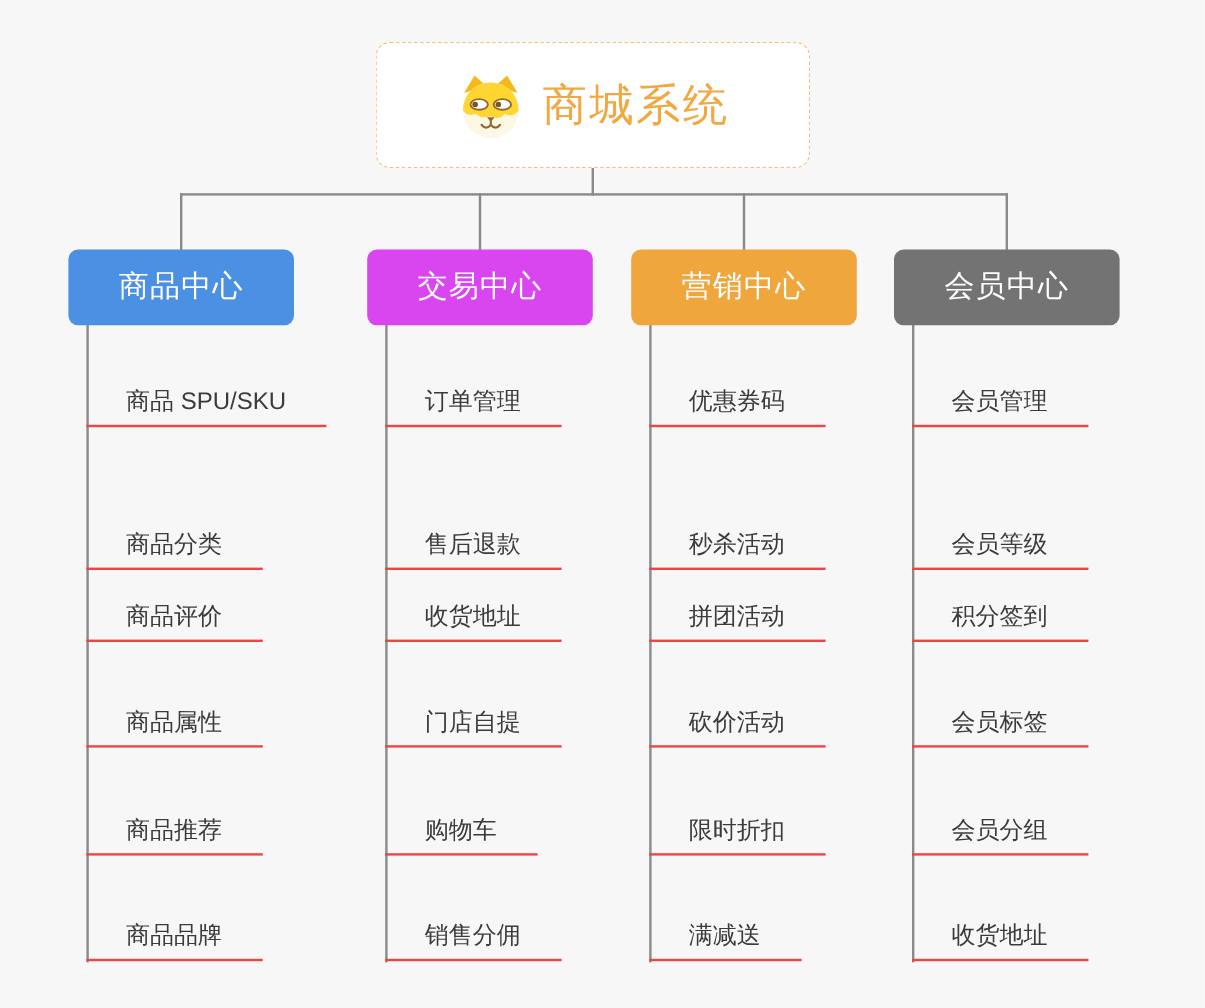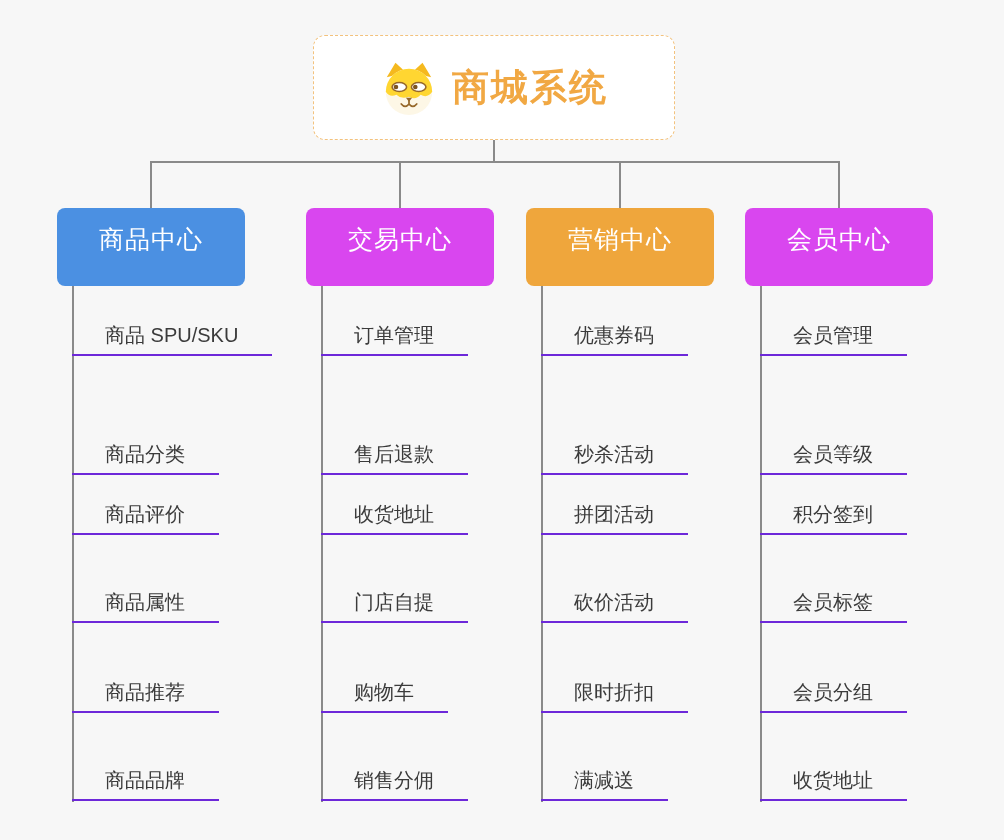--- a/index.html
+++ b/index.html
@@ -25,41 +25,41 @@
   
   .root-node {
     position: absolute; left: 313px; top: 35px; width: 362px; height: 105px;
     box-sizing: border-box;
     background: #ffffff;
     border: 1px dashed #f3c27d;
     border-radius: 12px;
     display: flex; align-items: center; justify-content: center; gap: 14px;
   }
   .root-title {
-    font-size: 37px; font-weight: 700; letter-spacing: 2px; color: #f1a843;
+    font-size: 37px; font-weight: 400; letter-spacing: 2px; color: #f1a843;
     line-height: 1;
   }
   .dog-icon { width: 58px; height: 56px; display: block; }
 
   
   .branch-node {
-    position: absolute; top: 208px; width: 188px; height: 78px;
+    position: absolute; top: 208px; width: 188px; height: 63px;
     border-radius: 8px;
     color: #ffffff; font-size: 25px; letter-spacing: 1px;
     text-align: center; line-height: 62px;
     cursor: default;
   }
   .n1 { left: 57px; } .n2 { left: 306px; } .n3 { left: 526px; } .n4 { left: 745px; }
 
   
   .child {
     position: absolute;
     width: max-content; white-space: nowrap;
     padding: 0 34px 6px 33px;
-    border-bottom: 2px solid #6d28d9;
+    border-bottom: 2px solid #ef4444;
     font-size: 20px; line-height: 26px; color: #3b3b3b;
     cursor: default;
   }
   .c1 { left: 72px; } .c2 { left: 321px; } .c3 { left: 541px; } .c4 { left: 760px; }
   .r1 { top: 322px; } .r2 { top: 412px; margin-top: 29px; } .r3 { top: 501px; }
   .r4 { top: 589px; } .r5 { top: 679px; } .r6 { top: 767px; }
 </style>
 </head>
 <body>
 
@@ -88,21 +88,21 @@
       <circle cx="36.5" cy="27" r="2.4" fill="#7d5420"></circle>
       <path d="M26.8,38 h6.4 l-3.2,4.2 z" fill="#96682a"></path>
       <path d="M30,41 v3.4 M22,44.5 q4,5 8,0 q4,5 8,0" fill="none" stroke="#96682a" stroke-width="1.8" stroke-linecap="round"></path>
     </svg>
     <span class="root-title" style="color: rgb(241, 168, 67);">商城系统</span>
   </div>
 
   <div class="branch-node n1" style="background: rgb(75, 144, 226);">商品中心</div>
   <div class="branch-node n2" style="background: #d946ef;">交易中心</div>
   <div class="branch-node n3" style="background: rgb(239, 166, 60);">营销中心</div>
-  <div class="branch-node n4" style="background: #d946ef;">会员中心</div>
+  <div class="branch-node n4" style="background: #737373;">会员中心</div>
 
   <div class="child c1 r1">商品 SPU/SKU</div>
   <div class="child c1 r2">商品分类</div>
   <div class="child c1 r3">商品评价</div>
   <div class="child c1 r4">商品属性</div>
   <div class="child c1 r5">商品推荐</div>
   <div class="child c1 r6">商品品牌</div>
 
   <div class="child c2 r1">订单管理</div>
   <div class="child c2 r2">售后退款</div>

